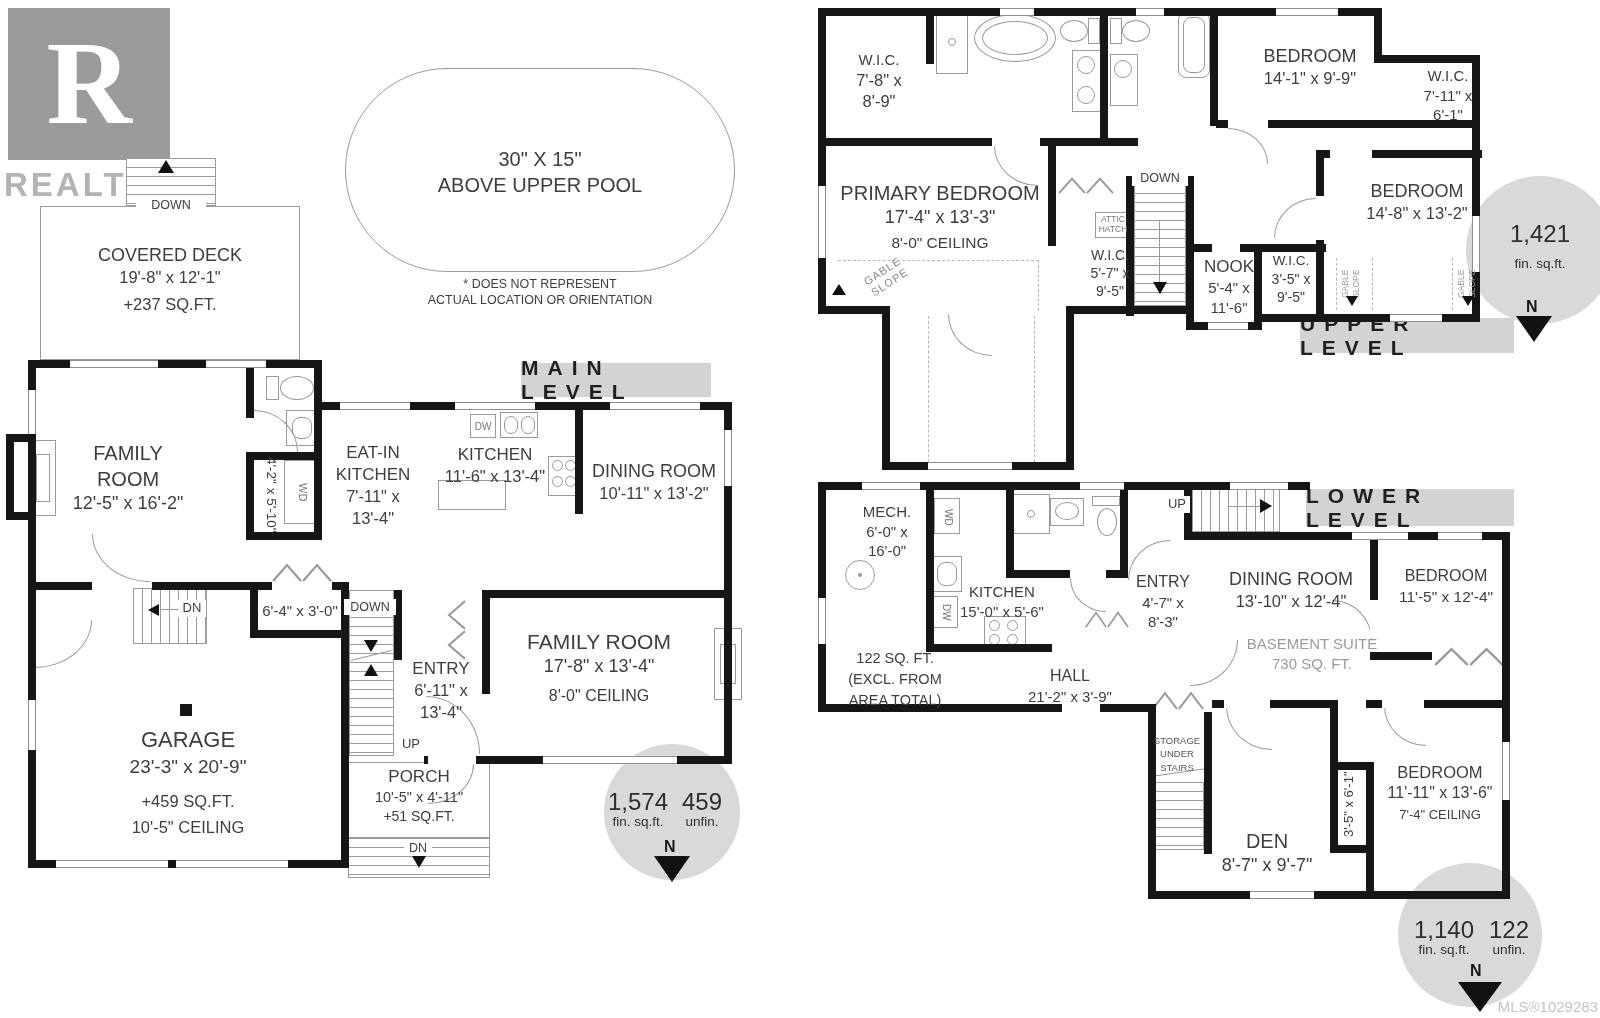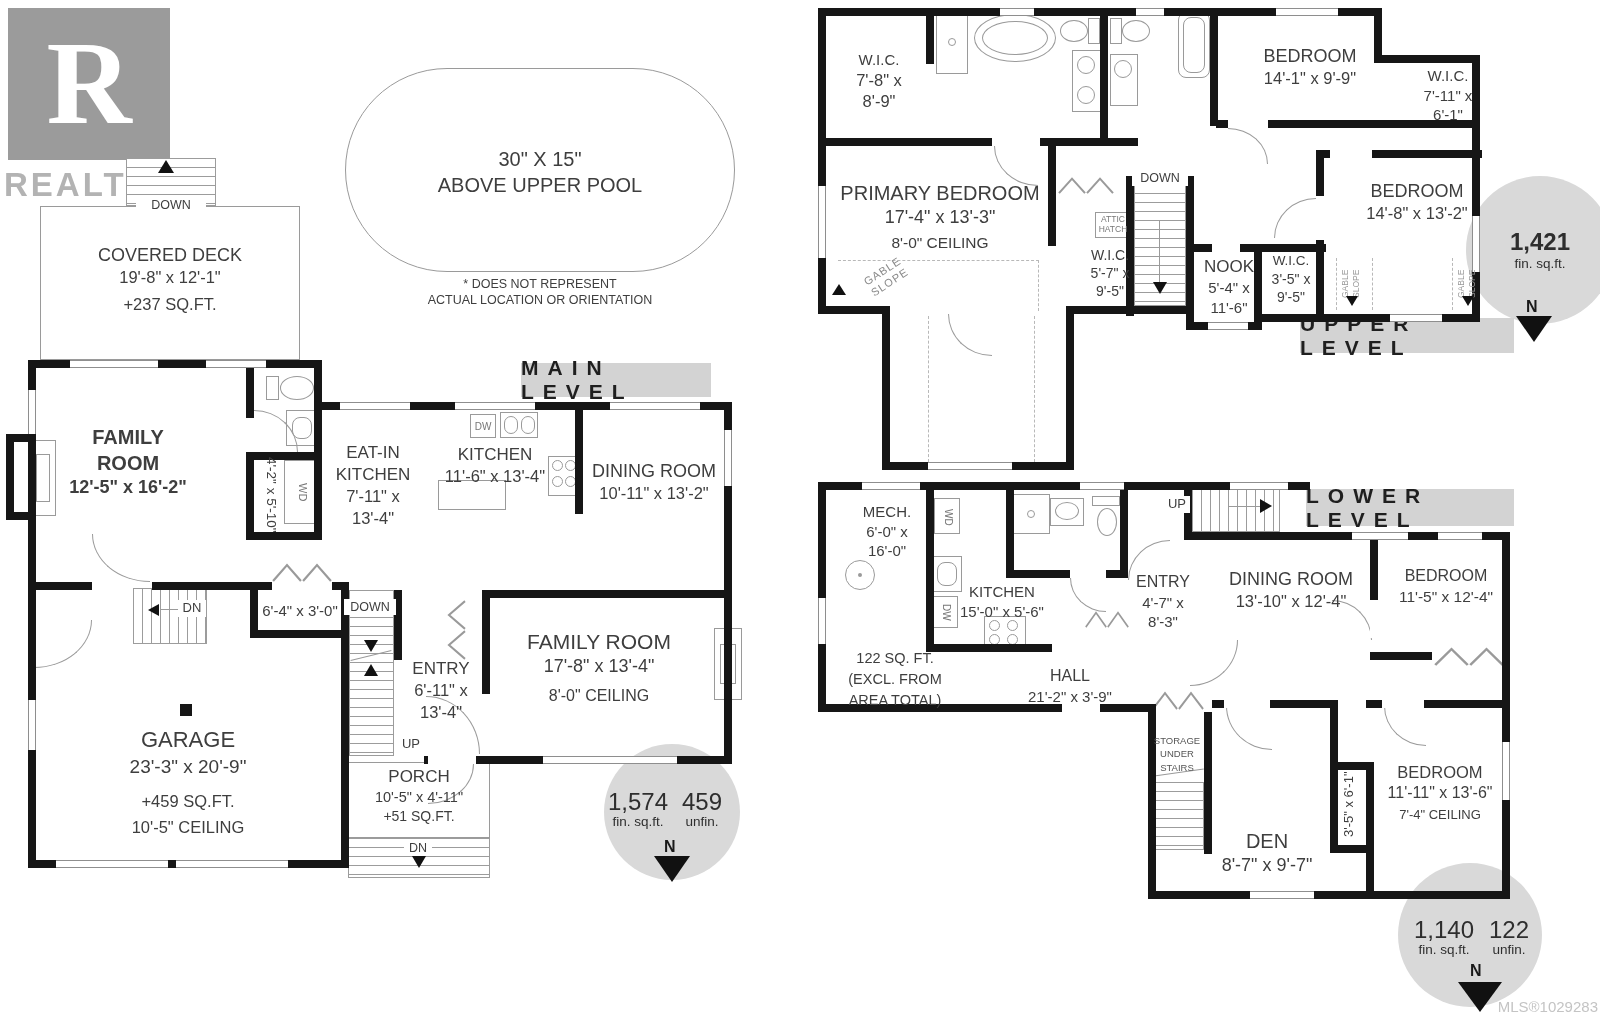--- a/index.html
+++ b/index.html
@@ -142,21 +142,21 @@
   <div class="tb" style="left:348px;top:762px;width:142px;height:76px;border-width:1px;"></div>
   <div class="stair-h" style="left:348px;top:838px;width:142px;height:40px;background:repeating-linear-gradient(to bottom,#fff 0 8px,#9c9c9c 8px 9px);"></div>
   <div class="lbl" style="left:356px;top:766px;width:126px;z-index:41;">
     <div class="nm-sm" style="font-size:17px;">PORCH</div>
     <div class="dim-sm" style="font-size:14.5px;">10'-5" x 4'-11"</div>
     <div class="dim-sm" style="font-size:14px;">+51 SQ.FT.</div>
   </div>
   <div class="lbl dim-sm" style="left:404px;top:840px;width:28px;font-size:12.5px;background:#fff;z-index:41;">DN</div>
   <div class="tri-s" style="left:412px;top:856px;border-left:7px solid transparent;border-right:7px solid transparent;border-top:12px solid #111;z-index:41;"></div>
 
-  <div class="lbl" style="left:58px;top:424px;width:140px;font-weight:bold;">
+  <div class="lbl" style="left:58px;top:440px;width:140px;">
     <div class="nm-lg">FAMILY</div>
     <div class="nm-lg">ROOM</div>
     <div class="dim" style="font-size:18px;">12'-5" x 16'-2"</div>
   </div>
   <div class="lbl vtext dim-sm" style="left:258px;top:452px;width:22px;height:86px;font-size:13.5px;">4'-2" x 5'-10"</div>
   <div class="lbl" style="left:330px;top:442px;width:86px;">
     <div class="nm-sm" style="font-size:17px;">EAT-IN</div>
     <div class="nm-sm" style="font-size:17px;">KITCHEN</div>
     <div class="dim">7'-11" x</div>
     <div class="dim">13'-4"</div>
@@ -353,21 +353,21 @@
     <div class="nm-sm" style="font-size:13.5px;">W.I.C.</div>
     <div class="dim-sm">3'-5" x</div>
     <div class="dim-sm">9'-5"</div>
   </div>
   <div class="lbl" style="left:1342px;top:180px;width:150px;">
     <div class="nm">BEDROOM</div>
     <div class="dim">14'-8" x 13'-2"</div>
   </div>
 
   <div class="bubble" style="left:1466px;top:176px;width:148px;height:148px;"></div>
-  <div class="stat-num" style="left:1494px;top:228px;width:92px;font-weight:bold;">1,421</div>
+  <div class="stat-num" style="left:1494px;top:220px;width:92px;">1,421</div>
   <div class="stat-cap" style="left:1494px;top:256px;width:92px;">fin. sq.ft.</div>
   <div class="compass-n" style="left:1526px;top:298px;">N</div>
   <div class="tri-s" style="left:1516px;top:316px;border-left:18px solid transparent;border-right:18px solid transparent;border-top:26px solid #111;"></div>
 
   <div class="banner" style="left:1306px;top:489px;width:208px;height:37px;">
     <span>LOWER LEVEL</span>
   </div>
 
   <div class="w" style="left:818px;top:482px;width:492px;height:8px;"></div>
   <div class="w" style="left:818px;top:482px;width:8px;height:230px;"></div>
@@ -466,20 +466,24 @@
   </div>
   <div class="lbl" style="left:1128px;top:572px;width:70px;">
     <div class="nm-sm" style="font-size:16px;">ENTRY</div>
     <div class="dim-sm" style="font-size:15px;">4'-7" x</div>
     <div class="dim-sm" style="font-size:15px;">8'-3"</div>
   </div>
   <div class="lbl" style="left:1205px;top:568px;width:172px;">
     <div class="nm">DINING ROOM</div>
     <div class="dim">13'-10" x 12'-4"</div>
   </div>
+  <div class="lbl graytxt" style="left:1228px;top:634px;width:168px;font-size:15px;line-height:1.35;color:#9a9a9a;">
+    <div>BASEMENT SUITE</div>
+    <div>730 SQ. FT.</div>
+  </div>
   <div class="lbl" style="left:1382px;top:566px;width:128px;">
     <div class="nm-sm" style="font-size:16px;">BEDROOM</div>
     <div class="dim-sm" style="font-size:15.5px;">11'-5" x 12'-4"</div>
   </div>
   <div class="lbl" style="left:1010px;top:666px;width:120px;">
     <div class="nm-sm" style="font-size:16px;">HALL</div>
     <div class="dim-sm" style="font-size:15px;">21'-2" x 3'-9"</div>
   </div>
   <div class="lbl" style="left:1148px;top:734px;width:58px;font-size:9.5px;line-height:1.4;color:#555;">
     <div>STORAGE</div>

